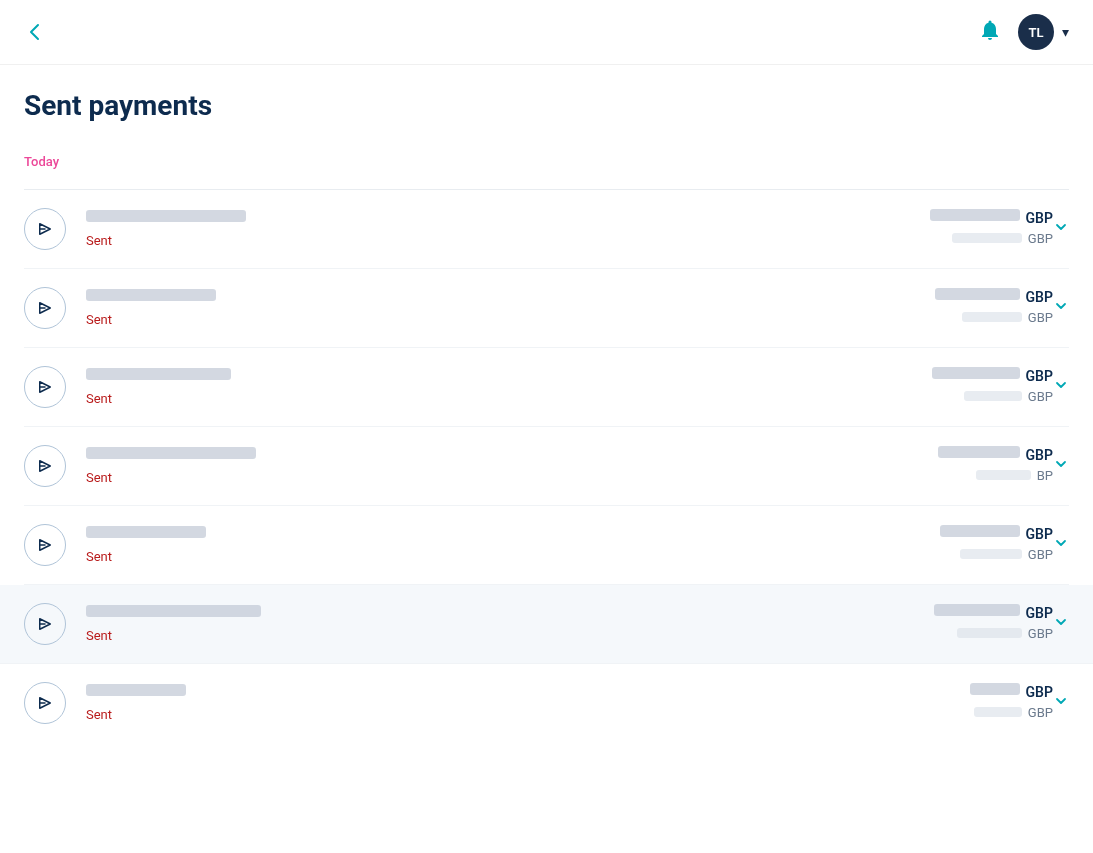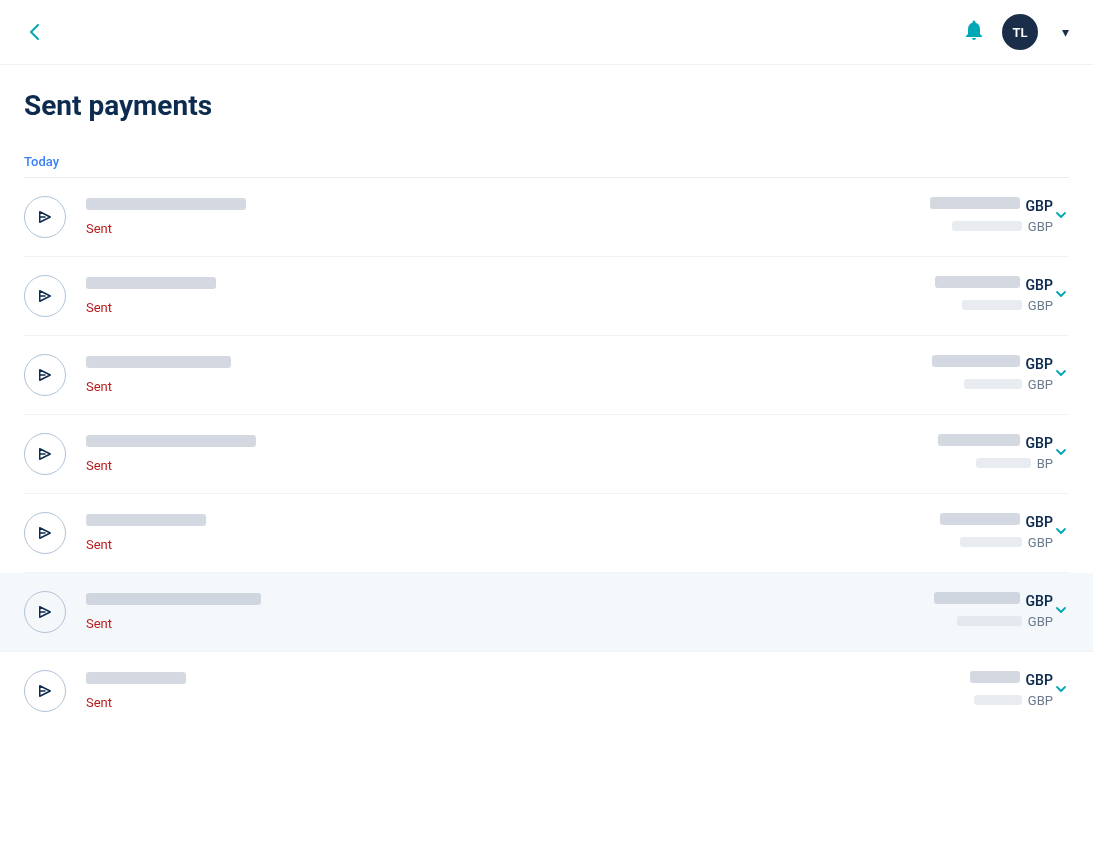--- a/index.html
+++ b/index.html
@@ -72,40 +72,40 @@
 
     .dropdown-icon {
       color: #1a2e4a;
       font-size: 14px;
       cursor: pointer;
     }
 
     .user-info {
       display: flex;
       align-items: center;
-      gap: 24px;
+      gap: 8px;
       cursor: pointer;
     }
 
     .page-content {
       padding: 24px 24px 0 24px;
     }
 
     .page-title {
       font-size: 28px;
       font-weight: 700;
       color: #0d2b4e;
       margin-bottom: 32px;
     }
 
     .section-label {
       font-size: 13px;
-      color: #3b82f6;
+      color: #ec4899;
       font-weight: 500;
-      margin-bottom: 8px;
+      margin-bottom: 20px;
     }
 
     .divider {
       height: 1px;
       background: #e8ecf0;
       margin-bottom: 0;
     }
 
     .payment-list {
       list-style: none;

